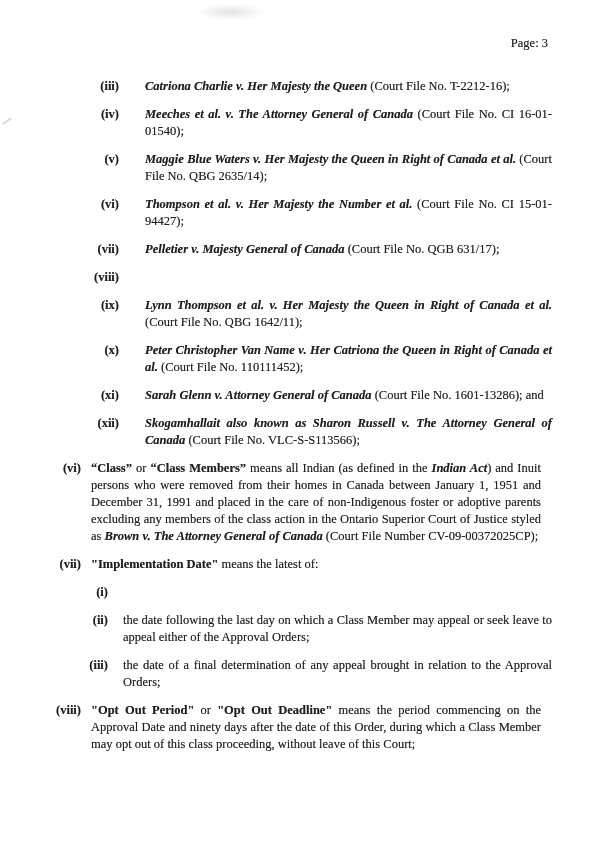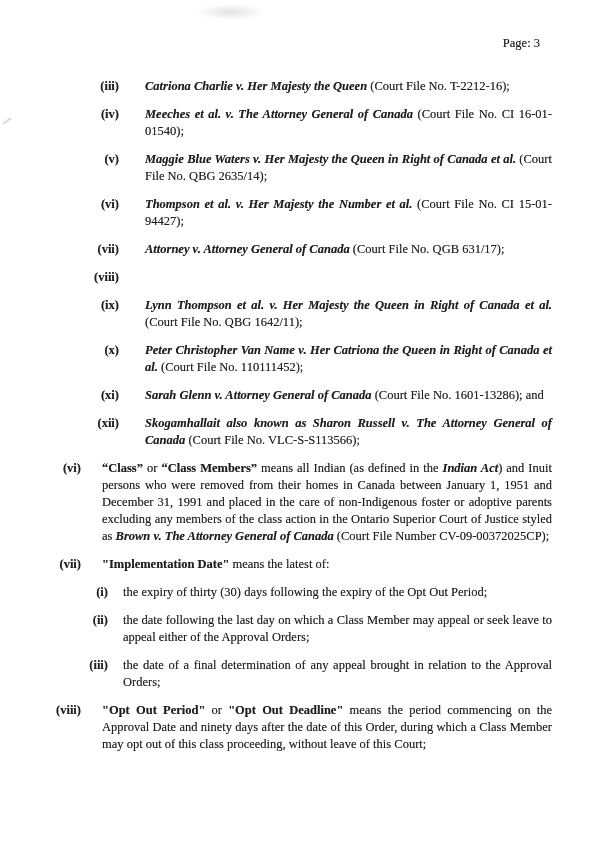--- a/index.html
+++ b/index.html
@@ -12,38 +12,38 @@
     font-family: "Liberation Serif", "DejaVu Serif", serif;
     font-size: 12.5px;
     line-height: 17px;
     color: #1f1f1f;
     text-shadow: 0 0 0.5px rgba(45,45,45,0.55);
   }
   .page-number {
     position: absolute;
     top: 35px;
     left: 0;
-    right: 60px;
+    right: 52px;
     text-align: right;
   }
   .content {
     position: absolute;
     top: 78px;
     left: 0;
     width: 552px;
   }
   .item { display: flex; margin-bottom: 11px; }
   .item .num { flex: 0 0 auto; text-align: right; white-space: nowrap; font-weight: bold; }
   .item .txt { text-align: justify; }
   
   .case-item .num { width: 119px; }
   .case-item .txt { margin-left: 26px; width: 407px; }
   
   .def-item .num { width: 81px; }
-  .def-item .txt { margin-left: 21px; width: 450px; }
+  .def-item .txt { margin-left: 10px; width: 450px; }
   
   .sub-item .num { width: 108px; }
   .sub-item .txt { margin-left: 15px; width: 429px; }
   .it { font-style: italic; font-weight: bold; }
   .bd { font-weight: bold; }
   
   .smudge {
     position: absolute;
     top: 4px; left: 196px;
     width: 70px; height: 16px;
@@ -84,21 +84,21 @@
       <div class="item case-item">
         <span class="num">(v)</span>
         <div class="txt"><span class="it">Maggie Blue Waters v. Her Majesty the Queen in Right of Canada et al.</span><span> (Court File No. QBG 2635/14);</span></div>
       </div>
       <div class="item case-item">
         <span class="num">(vi)</span>
         <div class="txt"><span class="it">Thompson et al. v. Her Majesty the Number et al.</span><span> (Court File No. CI 15-01-94427);</span></div>
       </div>
       <div class="item case-item">
         <span class="num">(vii)</span>
-        <div class="txt"><span class="it">Attorney v. Attorney General of Canada</span><span> (Court File No. QGB 631/17);</span></div>
+        <div class="txt"><span class="it">Pelletier v. Majesty General of Canada</span><span> (Court File No. QGB 631/17);</span></div>
       </div>
       <div class="item case-item">
         <span class="num">(viii)</span>
       </div>
       <div class="item case-item">
         <span class="num">(ix)</span>
         <div class="txt"><span class="it">Lynn Thompson et al. v. Her Majesty the Queen in Right of Canada et al.</span><span> (Court File No. QBG 1642/11);</span></div>
       </div>
       <div class="item case-item">
         <span class="num">(x)</span>
@@ -122,21 +122,20 @@
       </div>
 
       <div class="item def-item">
         <span class="num">(vii)</span>
         <div class="txt"><span class="bd">"Implementation Date"</span><span> means the latest of:</span></div>
       </div>
 
       <div>
         <div class="item sub-item">
           <span class="num">(i)</span>
-          <div class="txt"><span>the expiry of thirty (30) days following the expiry of the Opt Out Period;</span></div>
         </div>
         <div class="item sub-item">
           <span class="num">(ii)</span>
           <div class="txt"><span>the date following the last day on which a Class Member may appeal or seek leave to appeal either of the Approval Orders;</span></div>
         </div>
         <div class="item sub-item">
           <span class="num">(iii)</span>
           <div class="txt"><span>the date of a final determination of any appeal brought in relation to the Approval Orders;</span></div>
         </div>
       </div>

